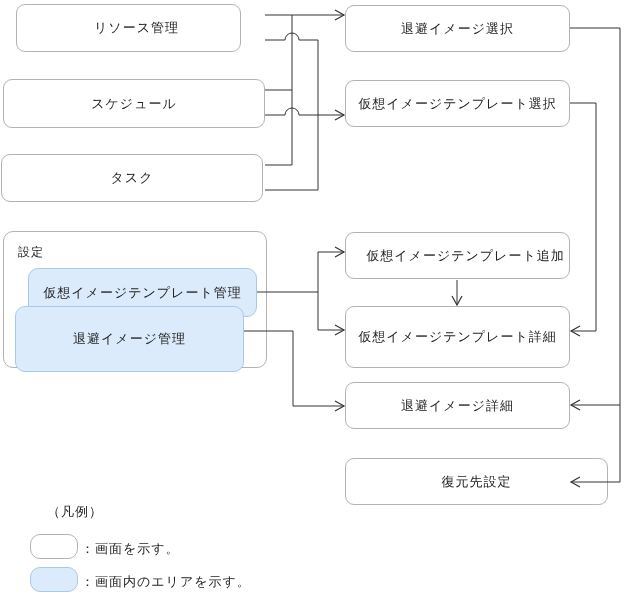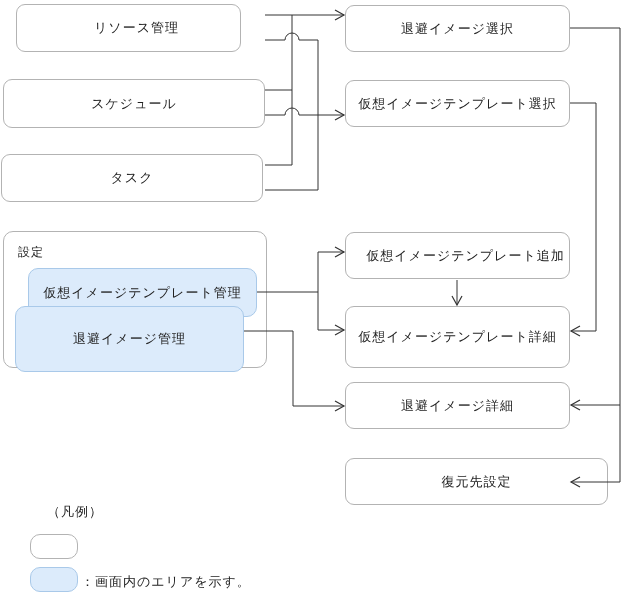--- a/index.html
+++ b/index.html
@@ -107,17 +107,18 @@
 
       <path d="M244,331 H293 V406 H344" marker-end="url(#arw)"></path>
 
       <path d="M457,280 V305" marker-end="url(#arw)"></path>
     </g>
   </svg>
 
   <div class="legend-title">（凡例）</div>
 
   <div class="legend-swatch-screen" style="top:534px;"></div>
+  <div class="legend-label" style="top:540px;">：画面を示す。</div>
 
   <div class="legend-swatch-area" style="top:567px;"></div>
   <div class="legend-label" style="top:573px;">：画面内のエリアを示す。</div>
 
 </div>
 
 </body></html>

